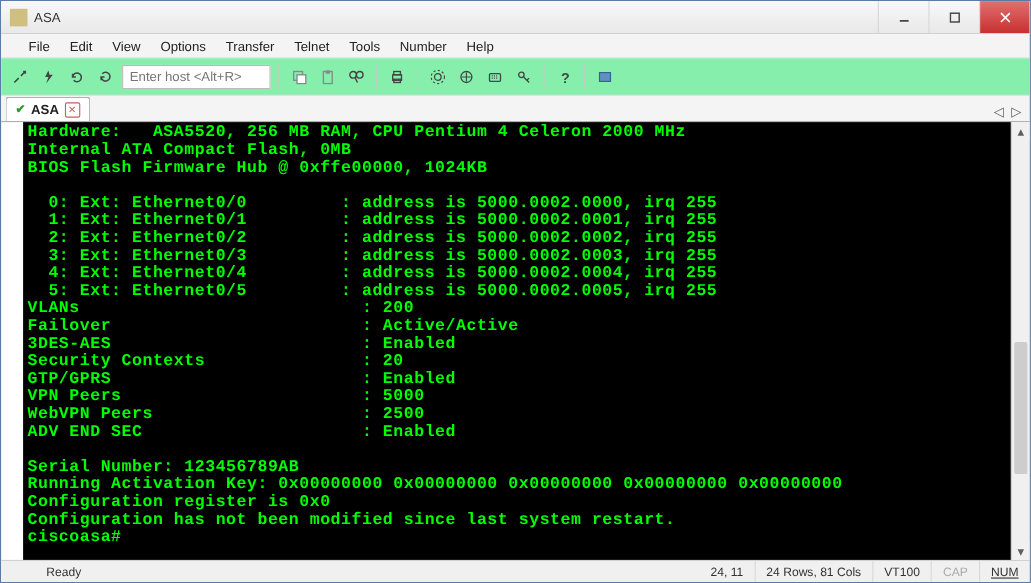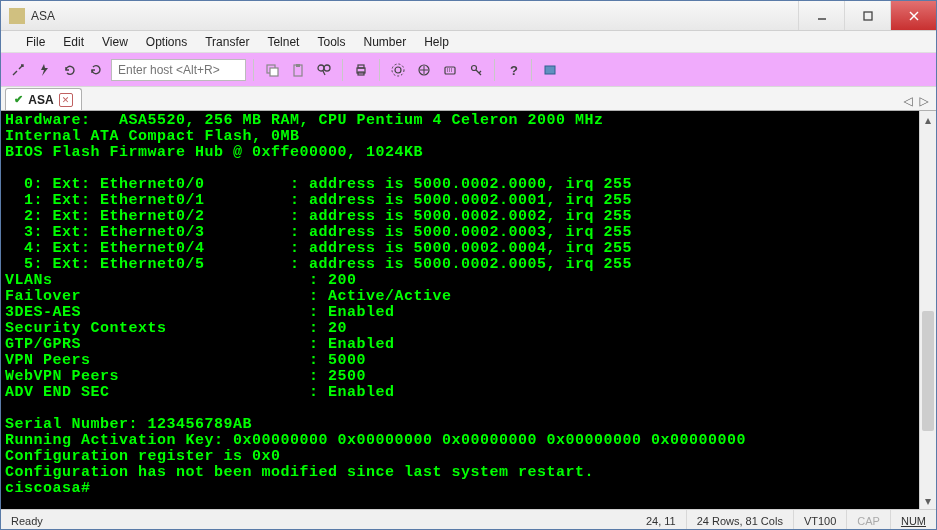--- a/index.html
+++ b/index.html
@@ -12,45 +12,45 @@
 .titlebar .win-btns { display: flex; height: 100%; }
 .titlebar .win-btn { width: 46px; display: flex; align-items: center; justify-content: center; border-left: 1px solid #d8d8d8; }
 .titlebar .win-btn.close { background: linear-gradient(to bottom, #e27070, #c83030); color: #fff; }
 .titlebar .win-btn svg { pointer-events: none; }
 
 
 .menubar { height: 22px; display: flex; align-items: center; padding: 0 16px; background: #f4f4f4; border-bottom: 1px solid #e0e0e0; }
 .menubar .menu { padding: 2px 9px; color: #222; cursor: default; }
 
 
-.toolbar { height: 34px; display: flex; align-items: center; padding: 0 6px; background: #f0abfc; border-bottom: 1px solid #d8d8d8; gap: 4px; }
+.toolbar { height: 34px; display: flex; align-items: center; padding: 0 6px; background: #86efac; border-bottom: 1px solid #d8d8d8; gap: 4px; }
 .toolbar .sep { width: 1px; height: 22px; background: #c8c8c8; margin: 0 3px; }
 .toolbar .tbtn { width: 22px; height: 22px; display: flex; align-items: center; justify-content: center; color: #444; border-radius: 2px; }
 .toolbar input.host { height: 22px; width: 135px; border: 1px solid #bbb; padding: 0 6px; color: #888; font-size: 12px; }
 
 
 .tabstrip { height: 24px; display: flex; align-items: flex-end; padding: 0 4px; background: #f4f4f4; border-bottom: 1px solid #b0b0b0; }
 .tab { height: 22px; display: flex; align-items: center; padding: 0 8px; background: #fff; border: 1px solid #b0b0b0; border-bottom: none; border-radius: 3px 3px 0 0; gap: 5px; margin-right: 4px; }
 .tab .check { color: #2a9a2a; font-weight: bold; font-size: 11px; }
 .tab .label { font-weight: bold; color: #222; }
 .tab .close-x { width: 14px; height: 14px; display: flex; align-items: center; justify-content: center; border: 1px solid #c06060; color: #c06060; font-size: 9px; border-radius: 2px; }
 .tabstrip .spacer { flex: 1; }
 .tabstrip .nav-arrow { width: 16px; height: 18px; display: flex; align-items: center; justify-content: center; color: #666; }
 
 
-.term-wrap { position: relative; height: 398px; display: flex; }
+.term-wrap { position: relative; height: 398px; display: flex; margin-left: 20px; }
 .terminal { flex: 1; background: #000; color: #00ff00; font-family: "Courier New", monospace; font-size: 15px; font-weight: bold; line-height: 16px; padding: 2px 4px; white-space: pre; overflow: hidden; letter-spacing: 0.5px; }
 .scrollbar { width: 17px; background: #f0f0f0; border-left: 1px solid #d0d0d0; position: relative; }
 .scrollbar .sbtn { height: 17px; background: #f0f0f0; display: flex; align-items: center; justify-content: center; color: #606060; }
 .scrollbar .thumb { position: absolute; left: 2px; right: 2px; top: 200px; height: 120px; background: #cdcdcd; border-radius: 2px; }
 
 
 .statusbar { height: 22px; display: flex; align-items: center; background: #f0f0f0; border-top: 1px solid #d0d0d0; font-size: 11px; color: #333; }
 .statusbar .cell { padding: 0 10px; border-right: 1px solid #d8d8d8; height: 100%; display: flex; align-items: center; }
-.statusbar .cell.first { flex: 1; border-right: none; }
+.statusbar .cell.first { flex: 1; border-right: none; margin-left: 31px; }
 .statusbar .cell.last { border-right: none; text-decoration: underline; }
 </style>
 </head>
 <body>
 
 <div class="titlebar">
   <div class="app-icon"></div>
   <div class="title">ASA</div>
   <div class="win-btns">
     <div class="win-btn">

